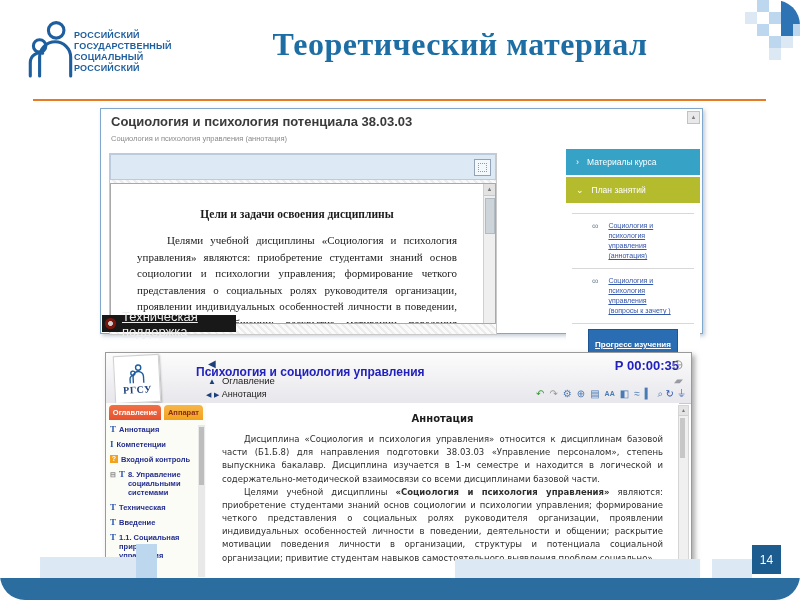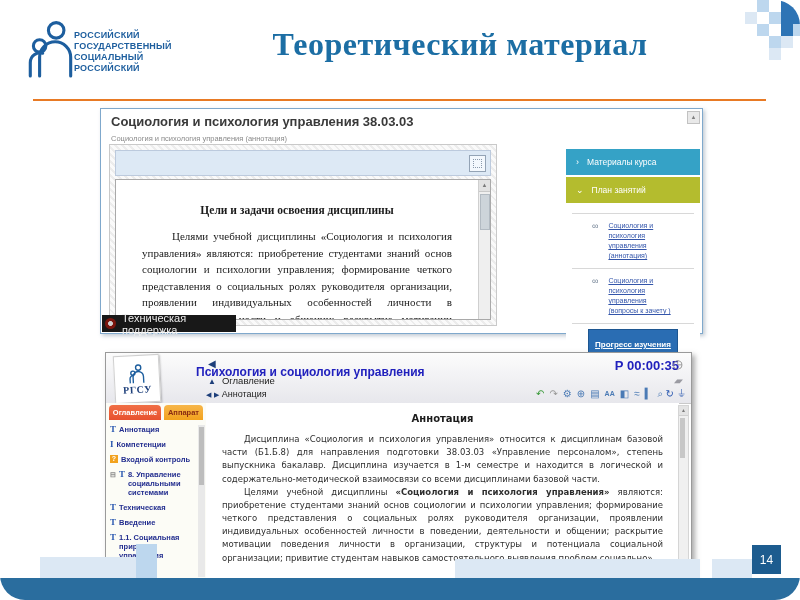--- a/index.html
+++ b/index.html
@@ -20,42 +20,42 @@
   .px-l{background:#bdd7ee;}
   .px-ll{background:#dce8f4;}
 
   
   .win1{position:absolute;left:100px;top:108px;width:601px;height:224px;background:#fff;
         border:1px solid #7fa8cc;box-shadow:2px 2px 4px rgba(120,140,160,.45);}
   .win1-title{position:absolute;left:10px;top:5px;font-size:13px;font-weight:bold;color:#3a3a3a;}
   .win1-sub{position:absolute;left:10px;top:25px;font-size:7.5px;color:#8a8a8a;}
   .win1-corner-scroll{position:absolute;right:2px;top:2px;width:11px;height:11px;background:#e9e9e9;
         border:1px solid #c2c2c2;font-size:6px;color:#808080;text-align:center;line-height:11px;}
-  .hatchbox{position:absolute;left:8px;top:35px;width:388px;height:182px;
+  .hatchbox{position:absolute;left:8px;top:44px;width:388px;height:182px;
         background:repeating-linear-gradient(45deg,#ececec 0 2px,#fafafa 2px 5px);
-        border:1px solid #c9c9c9;padding:5px;box-sizing:border-box;}
+        border:1px solid #c9c9c9;box-sizing:border-box;}
   .hatch-toolbar{position:relative;height:26px;background:#dde9f5;border:1px solid #bccadd;
         box-sizing:border-box;margin-bottom:3px;}
   .resize-icon{position:absolute;right:4px;top:4px;width:15px;height:15px;border:1px solid #93a3b5;
         background:#f3f8fd;}
   .resize-icon::before{content:"";position:absolute;inset:3px;border:1px dotted #8a99ab;}
   .docarea{position:relative;height:139px;background:#fff;border:1px solid #a9a9a9;overflow:hidden;}
   .docscroll{position:absolute;right:0;top:0;bottom:0;width:11px;background:#efefef;border-left:1px solid #cfcfcf;}
   .docscroll .arr{display:block;width:100%;height:11px;background:#e2e2e2;border-bottom:1px solid #c8c8c8;
         font-size:6px;color:#7a7a7a;text-align:center;line-height:11px;}
   .docscroll .thumb{position:absolute;left:1px;top:14px;width:8px;height:34px;background:#cdd4da;border:1px solid #b2bac2;}
   .doctext{position:absolute;left:0;right:12px;top:0;bottom:0;padding:16px 26px 0 26px;
         font-family:"Liberation Serif",serif;color:#1b1b1b;}
   .doc-h{font-size:11.5px;font-weight:bold;text-align:center;margin:8px 0 12px 0;}
   .doc-p{font-size:11px;line-height:1.5;text-align:justify;text-indent:30px;margin:0;}
   .support-badge{position:absolute;left:1px;bottom:1px;height:17px;width:134px;background:#181818;
         display:flex;align-items:center;gap:6px;padding-left:3px;box-sizing:border-box;}
   .badge-dot{width:11px;height:11px;border-radius:50%;
         background:radial-gradient(circle,#cfcfcf 0 28%,#7a150d 32%);flex:0 0 auto;}
-  .support-badge span{color:#eee;font-size:11px;}
+  .support-badge span{color:#eee;font-size:13px;text-decoration:underline;}
 
   .lms-side{position:absolute;left:465px;top:40px;width:134px;}
   .side-btn{height:26px;display:flex;align-items:center;gap:8px;color:#fff;font-size:8.5px;
         padding-left:10px;margin-bottom:2px;box-sizing:border-box;}
   .side-btn .chev{font-size:9px;}
   .btn-teal{background:#35a2c6;}
   .btn-olive{background:#b4bc2e;}
   .side-panel{background:#fff;padding-top:4px;}
   .side-sep{border:none;border-top:1px solid #d8d8d8;margin:4px 6px;}
   .side-link{display:flex;gap:10px;padding:3px 0 3px 26px;}
@@ -150,21 +150,21 @@
     <div class="px px-ll" style="left:745px;top:12px;width:12px;height:12px;"></div>
     <div class="px px-l" style="left:769px;top:12px;width:12px;height:12px;"></div>
     <div class="px px-l" style="left:757px;top:24px;width:12px;height:12px;"></div>
     <div class="px px-l" style="left:793px;top:24px;width:12px;height:12px;"></div>
     <div class="px px-l" style="left:769px;top:36px;width:12px;height:12px;"></div>
     <div class="px px-ll" style="left:781px;top:36px;width:12px;height:12px;"></div>
     <div class="px px-ll" style="left:769px;top:48px;width:12px;height:12px;"></div>
   </div>
 
   <div class="win1">
-    <div class="win1-title">Социология и психология управления 38.03.03</div>
+    <div class="win1-title">Социология и психология потенциала 38.03.03</div>
     <div class="win1-sub">Социология и психология управления (аннотация)</div>
     <div class="win1-corner-scroll">▲</div>
 
     <div class="hatchbox">
       <div class="hatch-toolbar">
         <div class="resize-icon"></div>
       </div>
       <div class="docarea">
         <div class="doctext">
           <div class="doc-h">Цели и задачи освоения дисциплины</div>

